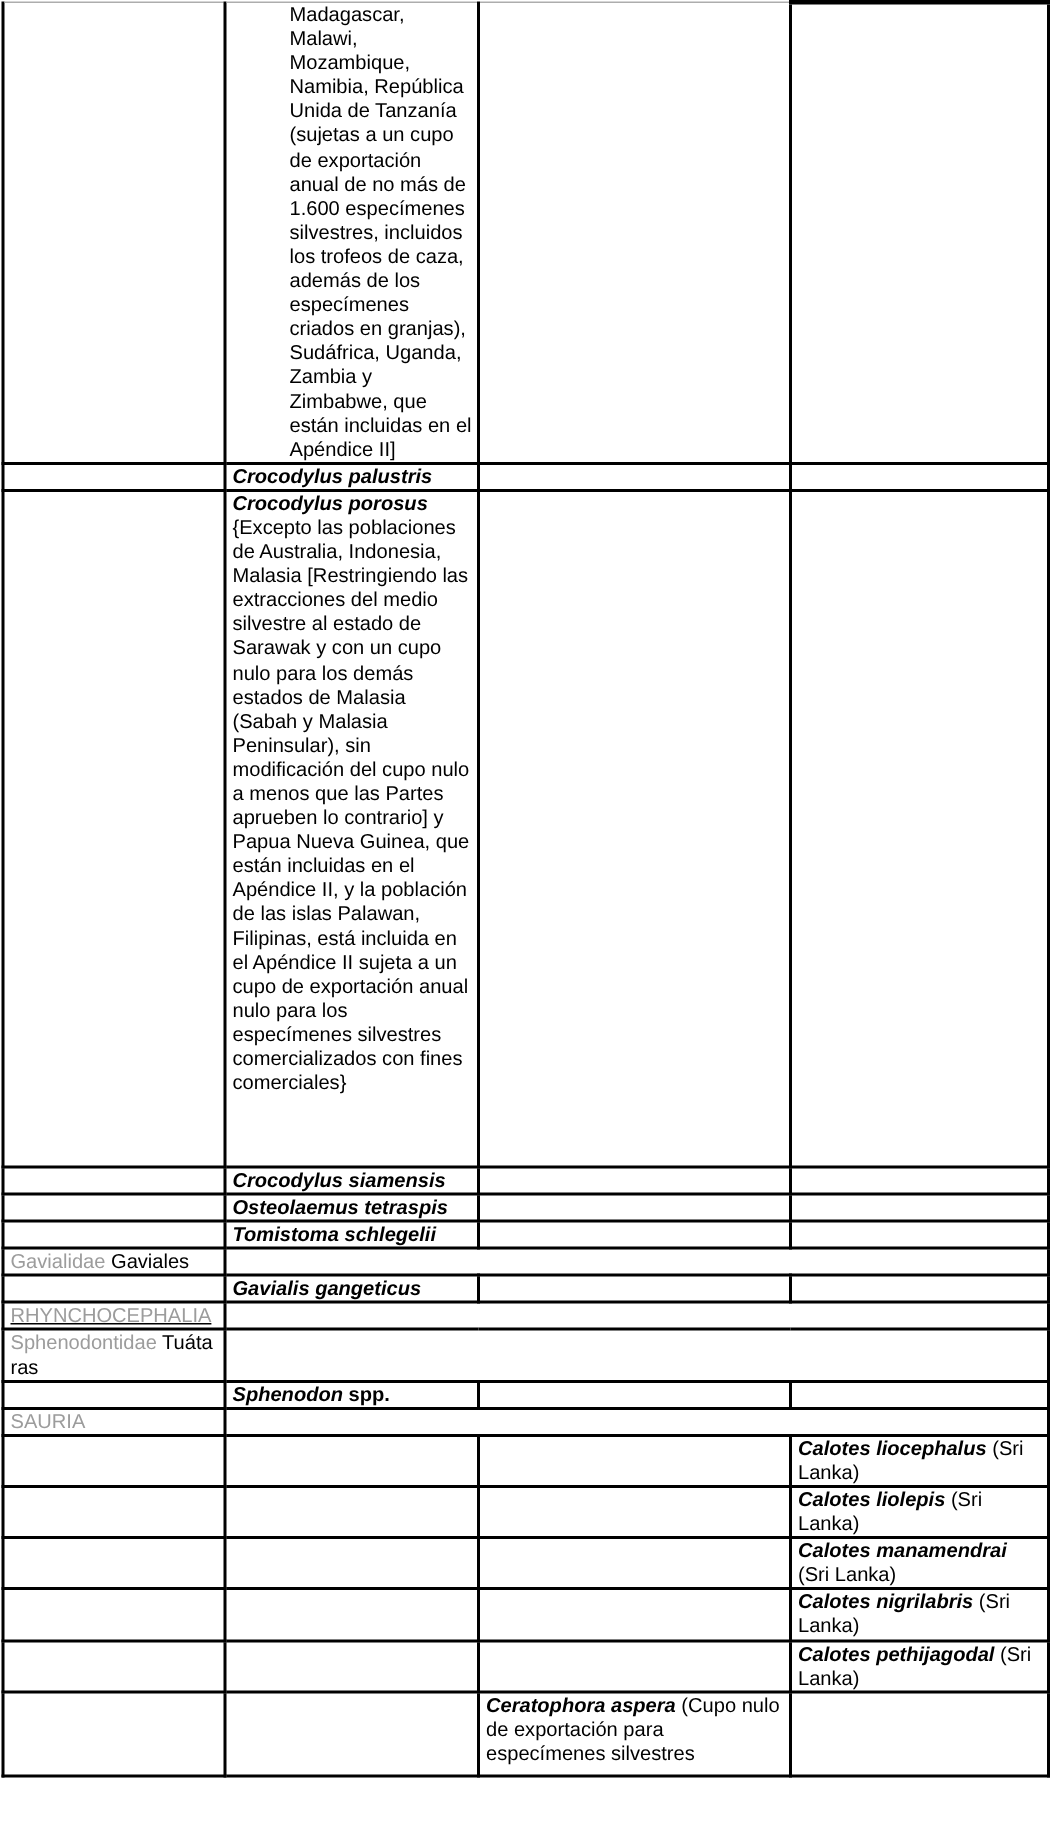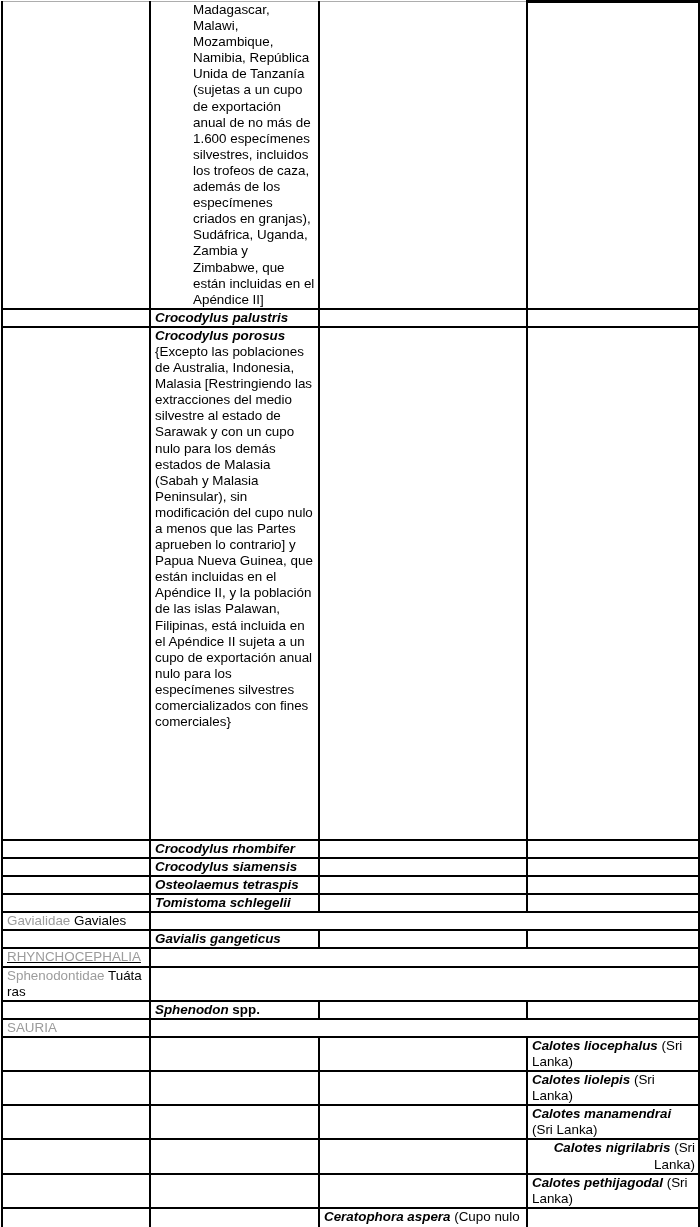--- a/index.html
+++ b/index.html
@@ -59,29 +59,23 @@
           <td class="top-light"><span class="run-plain">Madagascar, Malawi, Mozambique, Namibia, República Unida de Tanzanía (sujetas a un cupo de exportación anual de no más de 1.600 especímenes silvestres, incluidos los trofeos de caza, además de los especímenes criados en granjas), Sudáfrica, Uganda, Zambia y Zimbabwe, que están incluidas en el Apéndice II]</span></td>
           <td class="top-light"></td>
           <td class="top-black"></td>
         </tr>
         <tr style="height: 16px;">
           <td></td>
           <td><span class="run-sci">Crocodylus palustris</span></td>
           <td></td>
           <td></td>
         </tr>
-        <tr style="height: 513px; padding-left: 40px;">
+        <tr style="height: 451px; padding-left: 40px;">
           <td></td>
           <td><span class="run-sci">Crocodylus porosus</span><span class="run-plain"> {Excepto las poblaciones de Australia, Indonesia, Malasia [Restringiendo las extracciones del medio silvestre al estado de Sarawak y con un cupo nulo para los demás estados de Malasia (Sabah y Malasia Peninsular), sin modificación del cupo nulo a menos que las Partes aprueben lo contrario] y Papua Nueva Guinea, que están incluidas en el Apéndice II, y la población de las islas Palawan, Filipinas, está incluida en el Apéndice II sujeta a un cupo de exportación anual nulo para los especímenes silvestres comercializados con fines comerciales}</span></td>
-          <td></td>
-          <td></td>
-        </tr>
-        <tr style="height: 16px;">
-          <td></td>
-          <td><span class="run-sci">Crocodylus rhombifer</span></td>
           <td></td>
           <td></td>
         </tr>
         <tr style="height: 16px;">
           <td></td>
           <td><span class="run-sci">Crocodylus siamensis</span></td>
           <td></td>
           <td></td>
         </tr>
         <tr style="height: 17px;">
@@ -135,21 +129,21 @@
           <td></td>
           <td></td>
           <td><span class="run-sci">Calotes liolepis</span><span class="run-plain"> (Sri Lanka)</span></td>
         </tr>
         <tr style="height: 33px;">
           <td></td>
           <td></td>
           <td></td>
           <td><span class="run-sci">Calotes manamendrai</span><span class="run-plain"> (Sri Lanka)</span></td>
         </tr>
-        <tr style="height: 33px; text-align: right;">
+        <tr style="height: 33px;">
           <td></td>
           <td></td>
           <td></td>
           <td><span class="run-sci">Calotes nigrilabris</span><span class="run-plain"> (Sri Lanka)</span></td>
         </tr>
         <tr style="height: 33px;">
           <td></td>
           <td></td>
           <td></td>
           <td><span class="run-sci">Calotes pethijagodal</span><span class="run-plain"> (Sri Lanka)</span></td>

